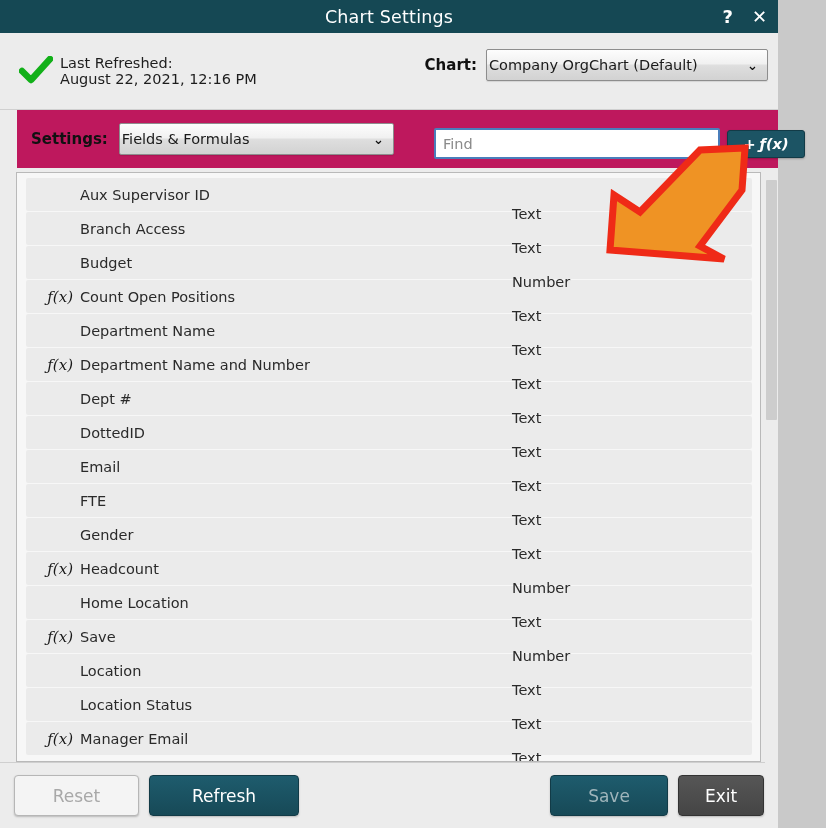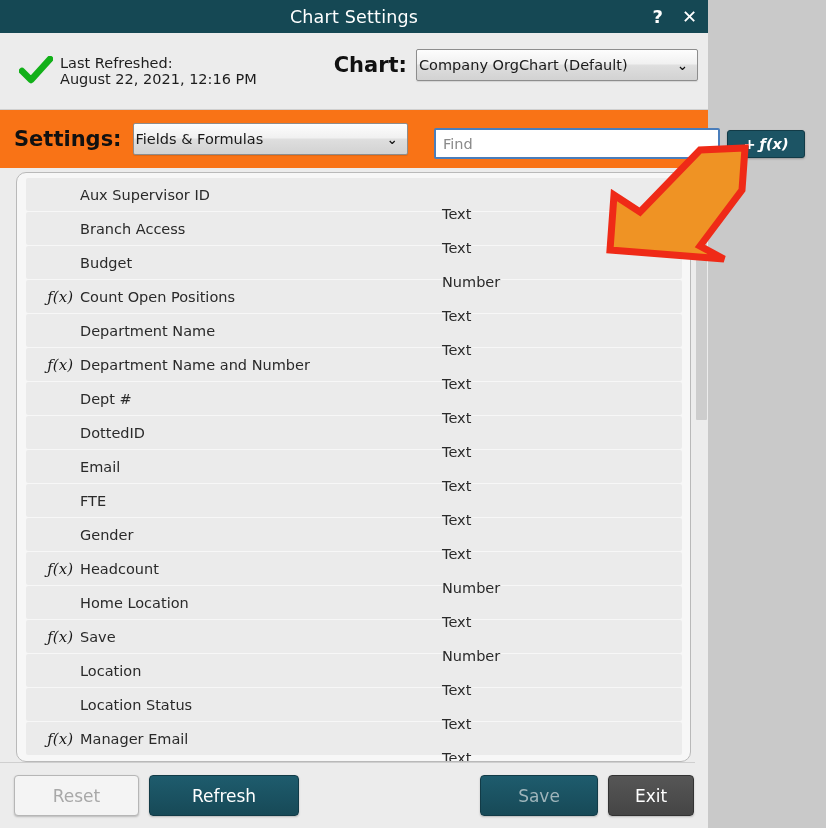--- a/index.html
+++ b/index.html
@@ -4,21 +4,21 @@
 <style>
   * { box-sizing: border-box; margin: 0; padding: 0; }
   html, body {
     width: 826px; height: 828px;
     font-family: "DejaVu Sans", sans-serif;
     background: #c9c9c9;
     overflow: hidden;
   }
   .window {
     position: relative;
-    width: 708px; height: 828px;
+    width: 778px; height: 828px;
     background: #ececec;
     display: flex; flex-direction: column;
   }
 
   
   .titlebar {
     height: 33px; flex: 0 0 33px;
     background: #154854;
     position: relative;
     display: flex; align-items: center; justify-content: center;
@@ -50,21 +50,21 @@
   .check-wrap svg { display: block; }
   .refresh-text {
     margin-left: 2px;
     display: flex; flex-direction: column; 
     font-size: 14.5px; color: #1d1d1d;
   }
   .chart-sel-wrap {
     position: absolute; right: 10px; top: 16px;
     display: flex; align-items: center; gap: 9px;
   }
-  .lbl-bold { font-size: 21px; font-weight: bold; color: #111; }
+  .lbl-bold { font-size: 15px; font-weight: bold; color: #111; }
 
   .dd {
     position: relative;
     background: linear-gradient(to bottom, #fdfdfd 0%, #f1f1f1 45%, #dedede 52%, #d2d2d2 100%);
     border: 1px solid #8d8d8d;
     border-radius: 2px;
     height: 32px;
     display: flex; align-items: center;
     padding: 0 30px 0 2px;
     font-size: 14.5px; color: #1a1a1a;
@@ -73,24 +73,25 @@
   }
   .dd .chev {
     position: absolute; right: 9px; top: 50%; transform: translateY(-50%);
     font-size: 13px; color: #111; font-weight: bold;
   }
   #chart-dd { width: 282px; }
 
   
   .settingsrow {
     flex: 0 0 58px;
-    background: #f97316;
+    background: #be185d;
     display: flex; align-items: center;
     padding: 0 10px 0 14px;
     position: relative;
+    margin-left: 17px;
   }
   #settings-dd { width: 275px; margin-left: 11px; }
   .find-input {
     position: absolute; left: 434px; top: 128px;
     width: 286px; height: 31px;
     border: 2px solid #4a7ebb; border-radius: 2px;
     background: #ffffff;
     font-size: 14.5px; color: #777;
     padding: 6px 7px;
     font-family: "DejaVu Sans", sans-serif;
@@ -109,21 +110,21 @@
     box-shadow: 0 1px 2px rgba(0,0,0,.25);
   }
   .fx-btn i { font-style: italic; font-weight: bold; margin-left: 4px; }
 
   
   .list-outer {
     flex: 1 1 auto;
     margin: 4px 17px 0 16px;
     background: #f7f7f7;
     border: 1px solid #b9b9b9;
-    border-radius: 10px;
+    border-radius: 0;
     position: relative;
     overflow: hidden;
     padding: 5px 0 0 0;
   }
   .list-scroll {
     height: 100%; overflow: hidden;
     padding: 0 8px 0 9px;
   }
   .row {
     height: 33px;

